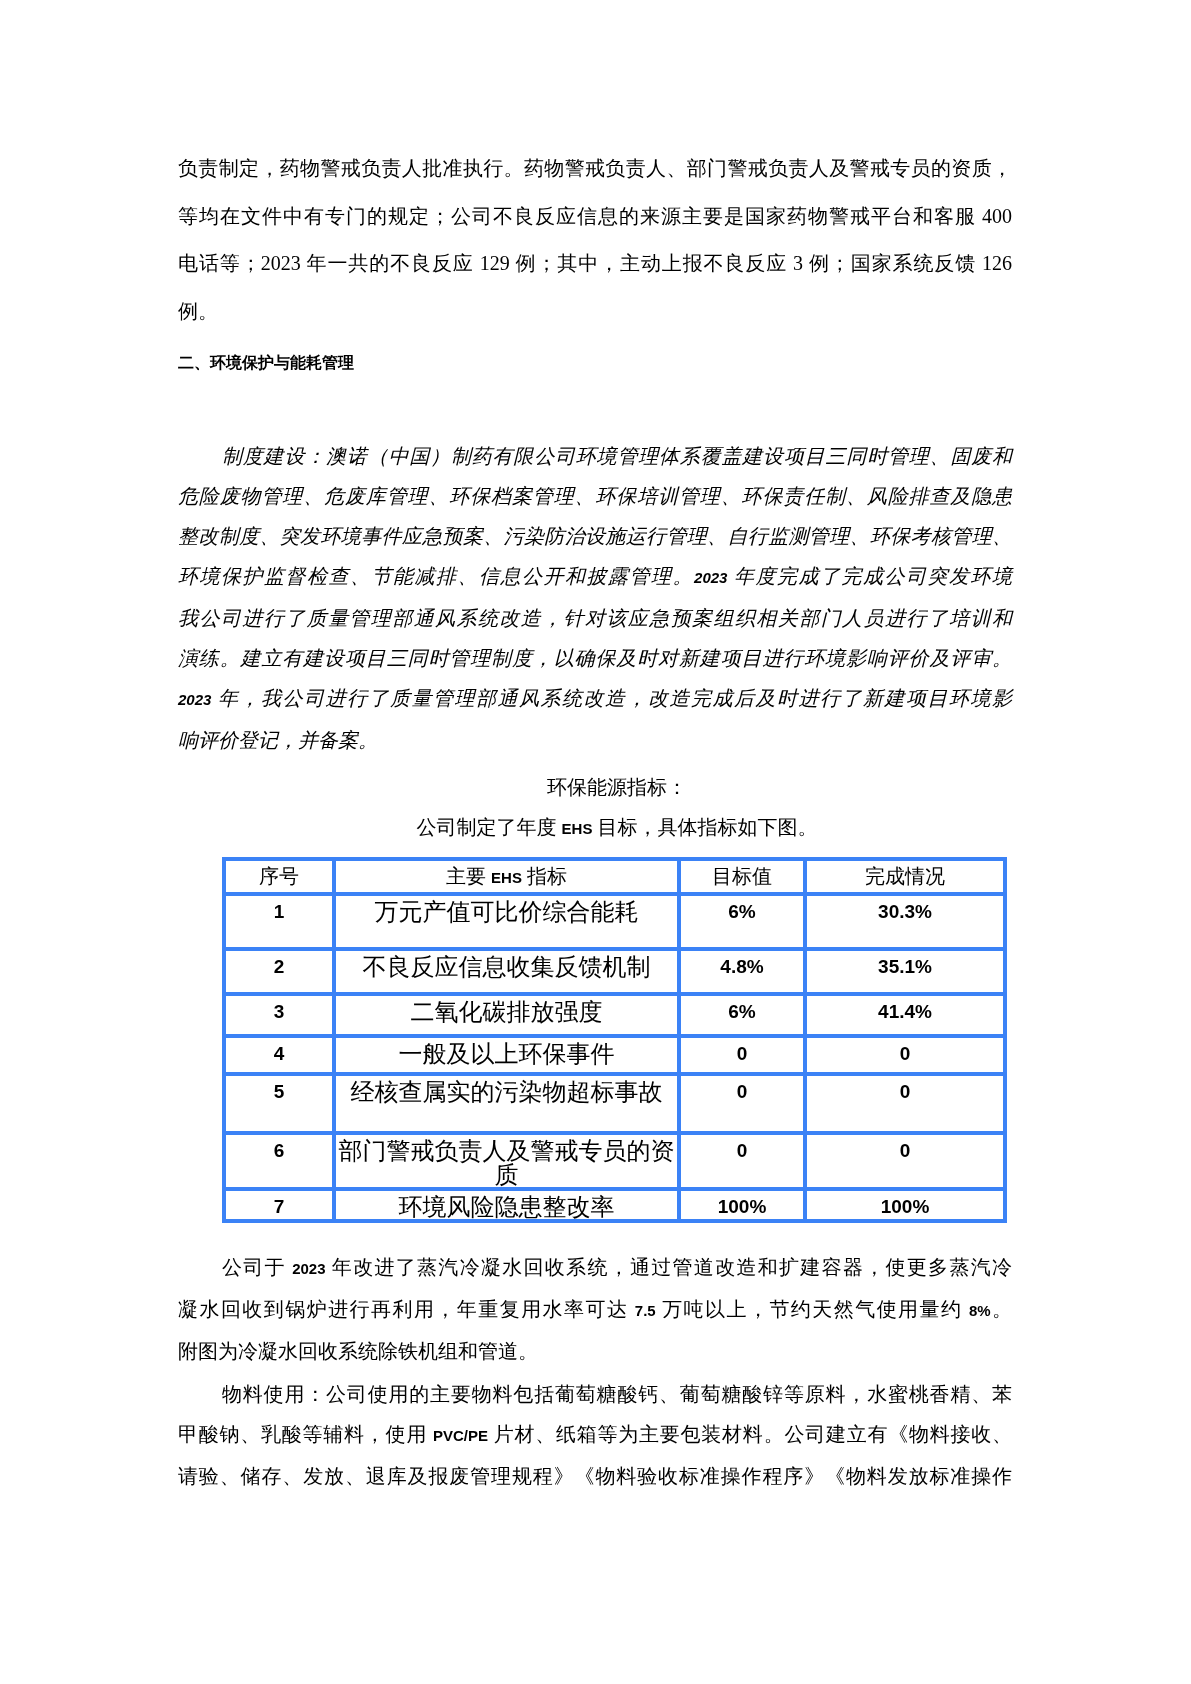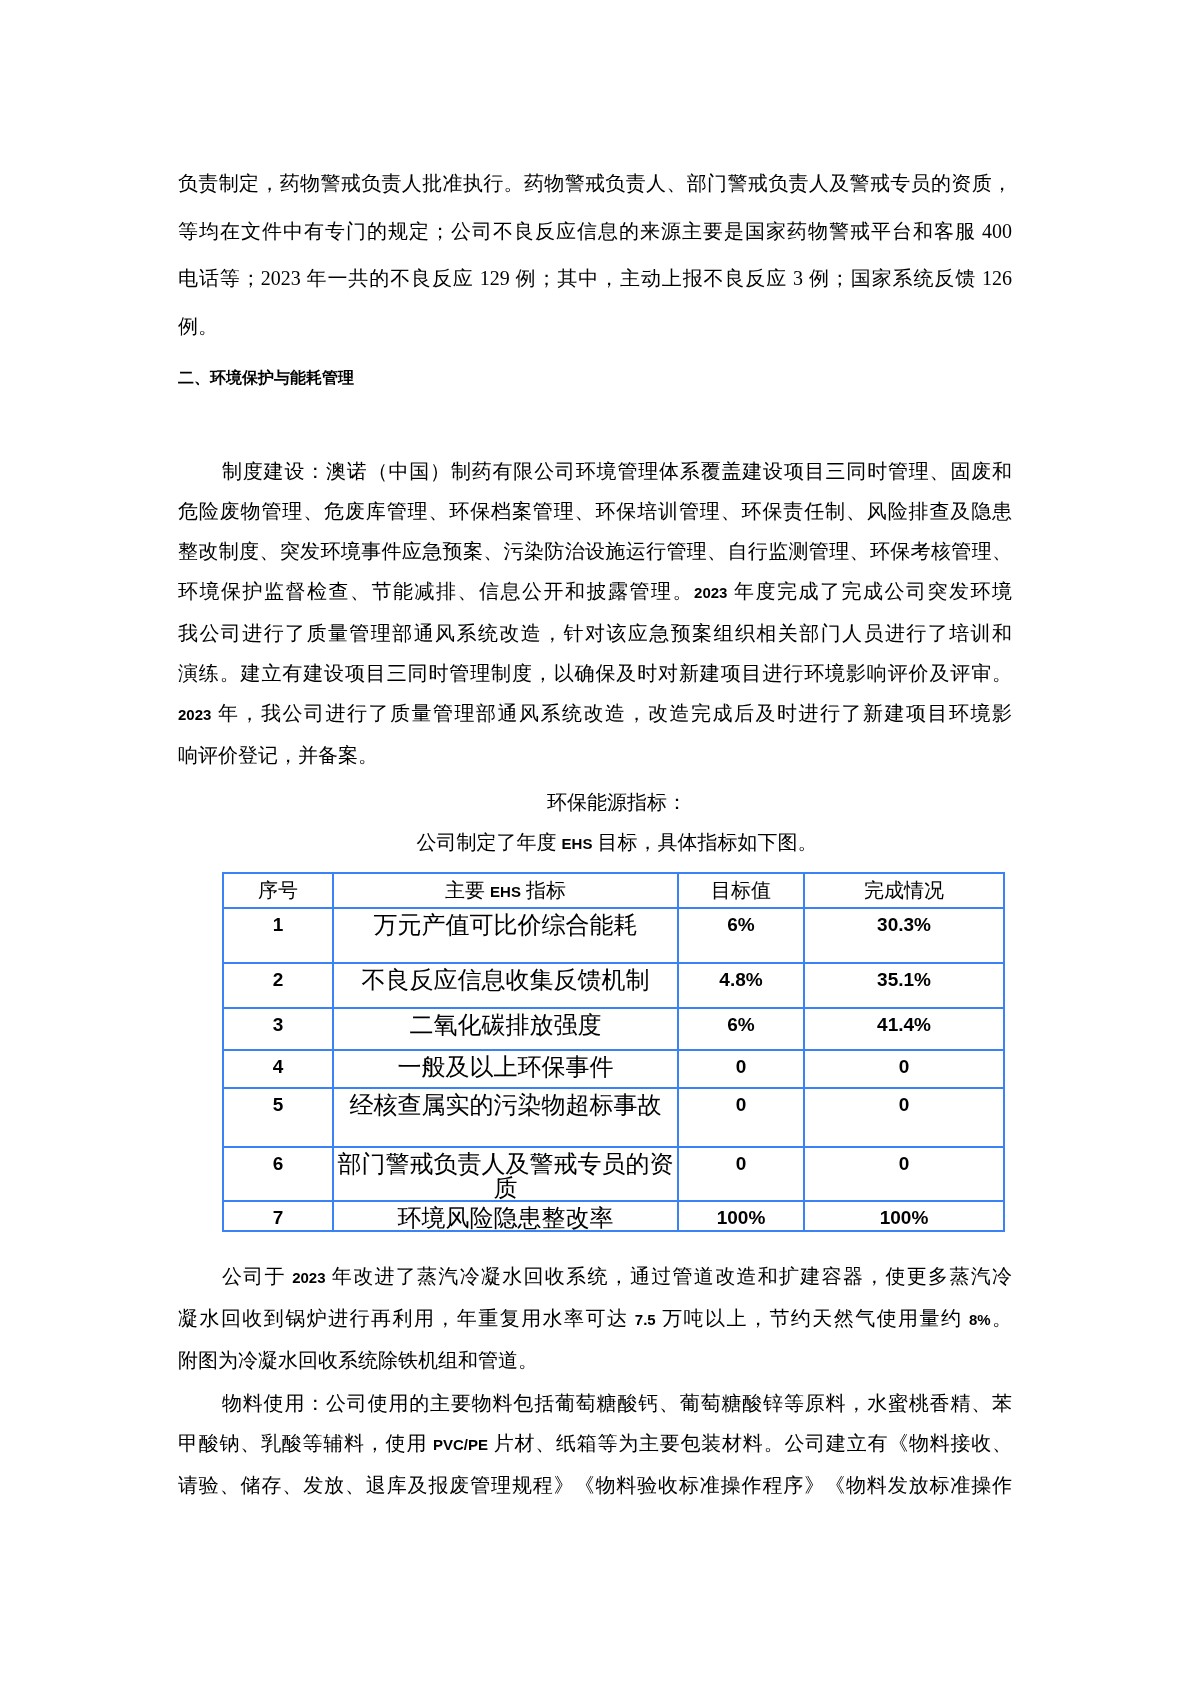--- a/index.html
+++ b/index.html
@@ -5,42 +5,42 @@
   html,body { margin:0; padding:0; }
   body {
     width:1191px; height:1684px;
     background:#ffffff;
     font-family:"Liberation Serif","DejaVu Serif",serif;
     color:#000;
     position:relative;
     overflow:hidden;
   }
   .page { position:absolute; inset:0; background:#fff; }
-  .content { position:absolute; left:178px; top:16px; width:834px; }
+  .content { position:absolute; left:178px; top:1px; width:834px; }
 
   .para div { min-height:1em; }
   .jline { text-align:justify; text-align-last:justify; }
   .lline { text-align:center; }
   .last-left { text-align-last:left; }
   .indent { text-indent:44px; }
 
   .p-intro   { margin-top:144px; line-height:47.5px; font-size:20px; }
   .heading   { margin:8px 0 0 0; line-height:40px; font-size:16px; font-weight:bold; }
-  .p-system  { margin-top:53px; line-height:40px; font-size:20px; }
+  .p-system  { margin-top:53px; line-height:40px; font-size:20px;font-style:italic; }
   .p-ehs     { margin-top:7px;  line-height:40px; font-size:20px; }
   .p-ehs div { text-indent:44px; }
   .p-steam   { margin-top:24px; line-height:40px; font-size:20px; }
   .p-material{ margin-top:3px;  line-height:40px; font-size:20px; }
 
   .ehs-table {
     margin-top:8px; margin-left:44px;
     border-collapse:collapse; table-layout:fixed;
     width:781px;
   }
-  .ehs-table th, .ehs-table td { border:2px solid #3b82f6; overflow:hidden;margin-left:26px; }
+  .ehs-table th, .ehs-table td { border:4px solid #3b82f6; overflow:hidden;margin-left:26px; }
   .ehs-table thead tr { height:35px; }
   .ehs-table tbody tr:nth-child(1) { height:55px; }
   .ehs-table tbody tr:nth-child(2) { height:45px; }
   .ehs-table tbody tr:nth-child(3) { height:42px; }
   .ehs-table tbody tr:nth-child(4) { height:38px; }
   .ehs-table tbody tr:nth-child(5) { height:59px; }
   .ehs-table tbody tr:nth-child(6) { height:48px; }
   .ehs-table tbody tr:nth-child(7) { height:28px; }
   .ehs-table th {
     font-weight:normal; font-size:20px;

